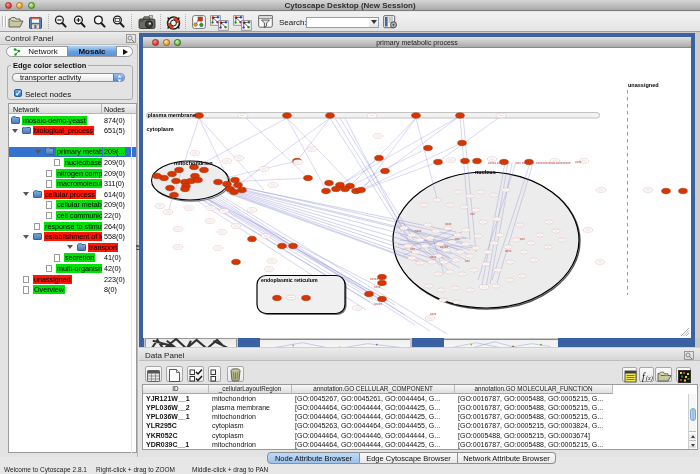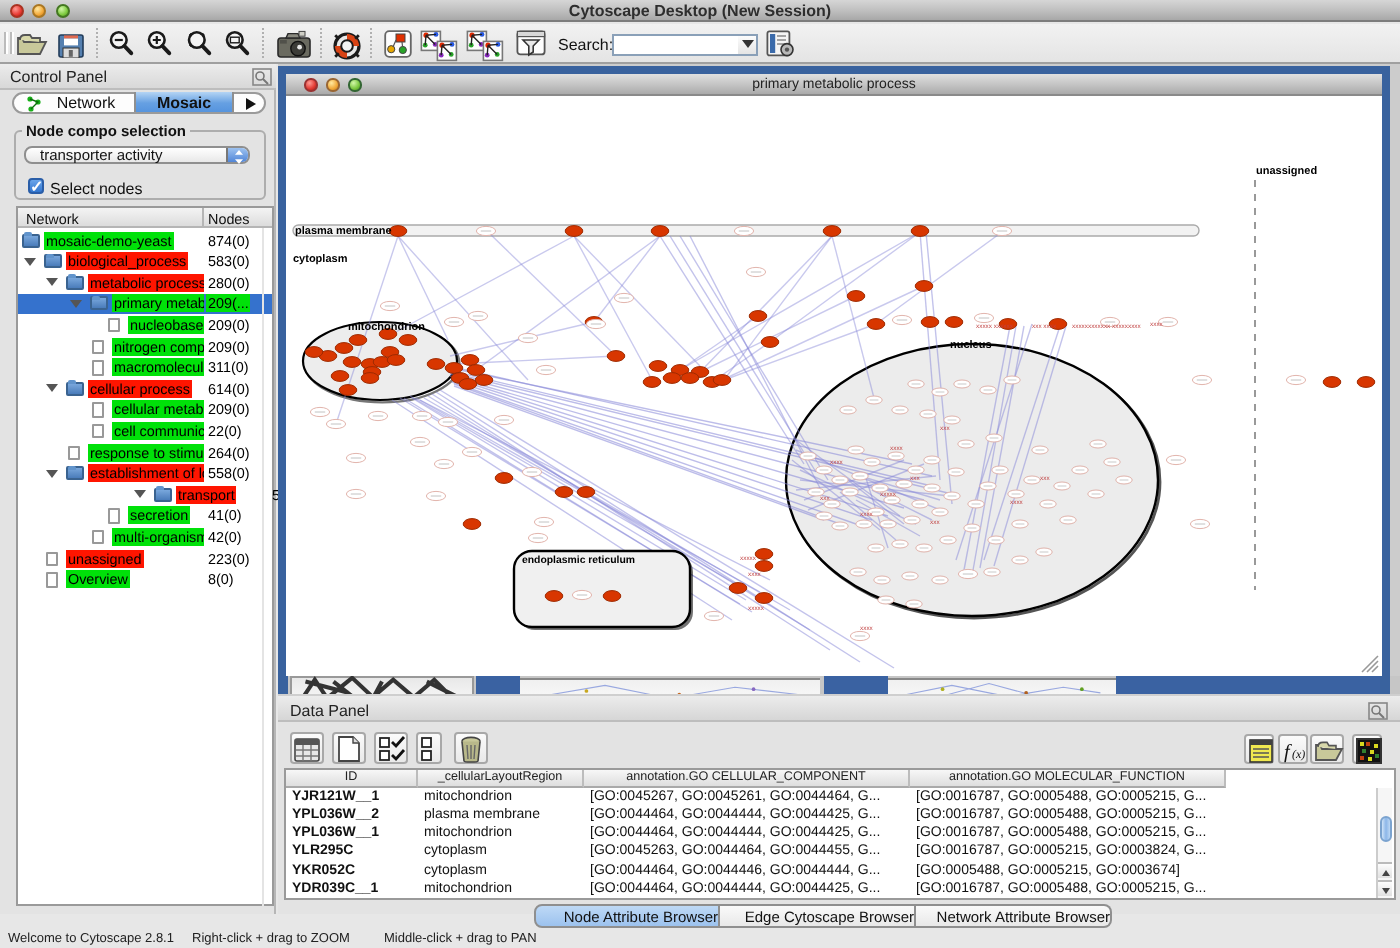--- a/index.html
+++ b/index.html
@@ -48,21 +48,21 @@
 .dbtn { position:absolute; width:17px; height:16px; background:linear-gradient(#fbfbfb,#e9e9e9); border:1px solid #a8a8a8; border-radius:2px;}
 
 #dtable { position:absolute; left:3px; top:37px; width:556px; height:66px; background:#fff; border:1px solid #9a9a9a;}
 .thc { position:absolute; top:0; height:9px; background:linear-gradient(#f7f7f7,#dedede); border-right:1px solid #bcbcbc; border-bottom:1px solid #a9a9a9; font-size:6.3px; color:#222; text-align:center; overflow:hidden; white-space:nowrap;}
 .tdc { position:absolute; height:9.3px; font-size:7px; color:#111; white-space:nowrap; overflow:hidden; padding-left:3px;}
 .idc { font-weight:bold; }
 
 #dscroll { position:absolute; left:545px; top:9px; width:8px; height:55px; background:#f6f6f6; border-left:1px solid #ccc;}
 #dthumb { position:absolute; left:0.5px; top:14px; width:6.5px; height:13px; border-radius:3px; background:linear-gradient(90deg,#cfe3f8,#8cb6e8 50%,#bcd7f4); border:0.5px solid #7ba3cf;}
 
-.btab { position:absolute; top:452px; height:12px; font-size:7.5px; color:#111; text-align:right; background:linear-gradient(#fafafa,#e8e8e8); border:1px solid #8f8f8f; padding-top:1px;}
+.btab { position:absolute; top:452px; height:12px; font-size:7.5px; color:#111; text-align:center; background:linear-gradient(#fafafa,#e8e8e8); border:1px solid #8f8f8f; padding-top:1px;}
 
 #status { left:0; top:463px; width:700px; height:11px; font-size:6.5px; color:#222; }
 
 #mdi { left:139px; top:32px; width:561px; height:315px; background:#cccccc; }
 #win { position:absolute; left:0; top:1px; width:556px; height:305px; border:4px solid #39629e; border-bottom:none; background:#fff; overflow:hidden;}
 #wtitle { position:absolute; left:0; top:0; width:548px; height:11px; background:linear-gradient(#e0e0e0,#bbbbbb 70%,#aaaaaa); border-bottom:1px solid #8a8a8a;}
 #wtitle .t { width:100%; text-align:center; font-size:7px; color:#222; position:absolute; top:1.5px; }
 .wl { position:absolute; top:2px; width:6.5px; height:6.5px; border-radius:50%; }
 </style></head><body>
 <div class="abs" id="titlebar">
@@ -193,21 +193,21 @@
 <circle cx="2.5" cy="6.5" r="1.3" fill="#18b018"></circle>
           <path d="M2 1.5 L6 3 L2.5 6.5" stroke="#0a700a" stroke-width="0.7" fill="none"></path>
         </svg>
 <span style="margin-left:12px">Network</span></div>
 <div class="tabseg" style="left:60px;width:50px;top:-0.5px;height:10px;background:linear-gradient(#b4d4f4,#66a0e2 55%,#5694de);border-left:1px solid #8f8f8f;border-right:1px solid #8f8f8f;padding-top:1px;font-weight:bold;">Mosaic</div>
 <div class="tabseg" style="left:111px;width:16px;top:2px;">
 <div style="width:0;height:0;border-top:3.5px solid transparent;border-bottom:3.5px solid transparent;border-left:5px solid #111;margin-left:5px;"></div>
       </div>
 </div>
     <div class="abs groupbox"></div>
-    <div class="grouplab">Node compo selection</div>
+    <div class="grouplab">Edge color selection</div>
     <div class="abs combo">
       <span>transporter activity</span>
 <div class="combocap" style="height:100%;">
 <svg width="11" height="9" viewBox="0 0 11 9" style="position:absolute;left:0;top:-0.5px;">
 <path d="M5.5 1 L7.5 3.4 L3.5 3.4 Z" fill="#fff"></path>
 <path d="M5.5 8 L7.5 5.6 L3.5 5.6 Z" fill="#fff"></path>
 </svg>
       </div>
     </div>
     <div class="abs cbx">✓</div>
@@ -220,27 +220,21 @@
       </div>
       <div class="trow" style="top:11px;">
         <div class="fold" style="left:2px"></div>
         <div class="tlab" style="left:13px;background:#00e109;max-width:80px;overflow:hidden;">mosaic-demo-yeast</div>
         <div class="tnum" style="">874(0)</div>
       </div>
       <div class="trow" style="top:21.6px;">
         <div class="tri" style="left:3px"></div>
         <div class="fold" style="left:13px"></div>
         <div class="tlab" style="left:24px;background:#ff1500;max-width:69px;overflow:hidden;">biological_process</div>
-        <div class="tnum" style="">583(0)</div>
-      </div>
-      <div class="trow" style="top:32.2px;">
-        <div class="tri" style="left:14px"></div>
-        <div class="fold" style="left:24px"></div>
-        <div class="tlab" style="left:35px;background:#ff1500;max-width:58px;overflow:hidden;">metabolic process</div>
-        <div class="tnum" style="">280(0)</div>
+        <div class="tnum" style="">651(5)</div>
       </div>
       <div class="trow" style="top:42.800000000000004px;background:#3572cd;">
         <div class="tri" style="left:26px"></div>
         <div class="fold" style="left:36px"></div>
         <div class="tlab" style="left:47px;background:#00e109;max-width:46px;overflow:hidden;">primary metabol</div>
         <div class="tnum" style="background:#00e109;">209(...</div>
       </div>
       <div class="trow" style="top:53.400000000000006px;">
         <div class="page" style="left:45px"></div>
         <div class="tlab" style="left:55px;background:#00e109;max-width:38px;overflow:hidden;">nucleobase-</div>

